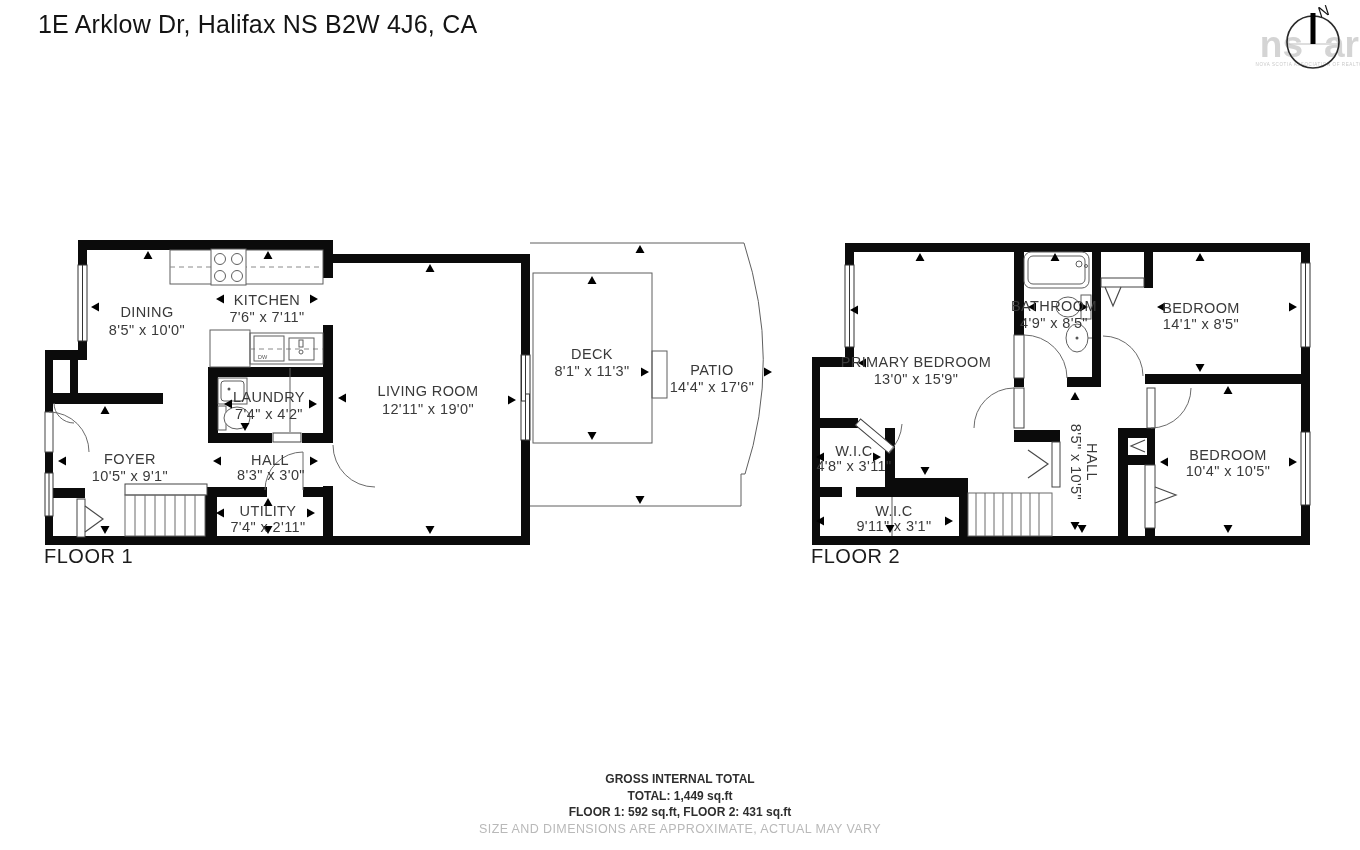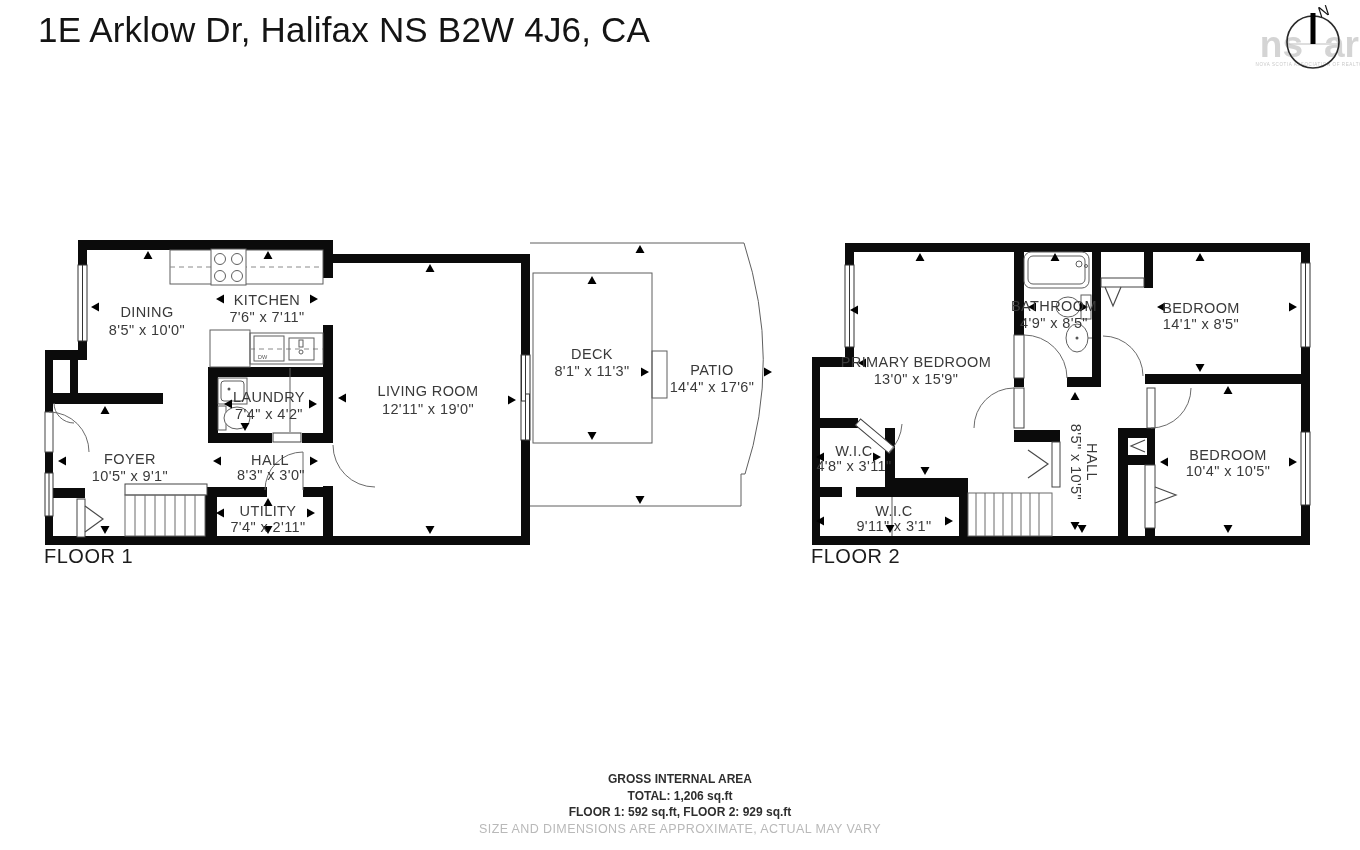--- a/index.html
+++ b/index.html
@@ -1,18 +1,18 @@
 <!DOCTYPE html>
 <html><head>
 <meta charset="utf-8">
 <style>
   html,body{margin:0;padding:0;background:#ffffff;}
   #stage{position:relative;width:1360px;height:850px;background:#fff;overflow:hidden;
          font-family:"Liberation Sans",sans-serif;}
-  #title{position:absolute;left:38px;top:10px;font-size:35px;color:#141414;
+  #title{position:absolute;left:38px;top:10px;font-size:25px;color:#141414;
          letter-spacing:0.2px;white-space:nowrap;}
   #plan-svg{position:absolute;left:0;top:0;}
   .wall{fill:#0b0b0b;}
   .thin{stroke:#5f5f5f;stroke-width:1;fill:none;}
   .fix{stroke:#5f5f5f;stroke-width:1;fill:#ffffff;}
   .win{fill:#ffffff;stroke:#333;stroke-width:1;}
   .winline{stroke:#333;stroke-width:1;}
   .arc{stroke:#6b6b6b;stroke-width:1;fill:none;}
   .slab{fill:#ffffff;stroke:#444;stroke-width:1;}
   .tri{fill:none;stroke:#4a4a4a;stroke-width:1.2;}
@@ -281,19 +281,19 @@
           <text class="rm" x="1080" y="471">8'5" x 10'5"</text>
         </g>
         <text class="rm" x="1228" y="460">BEDROOM</text>
         <text class="rm" x="1228" y="476">10'4" x 10'5"</text>
       </g>
       <text class="floorlbl" x="811" y="563">FLOOR 2</text>
     </g>
   </svg>
 
   <div id="footer">
-    <div>GROSS INTERNAL AREA</div>
-    <div>TOTAL: 1,206 sq.ft</div>
-    <div>FLOOR 1: 592 sq.ft, FLOOR 2: 929 sq.ft</div>
+    <div>GROSS INTERNAL TOTAL</div>
+    <div>TOTAL: 1,449 sq.ft</div>
+    <div>FLOOR 1: 592 sq.ft, FLOOR 2: 431 sq.ft</div>
     <div class="muted">SIZE AND DIMENSIONS ARE APPROXIMATE, ACTUAL MAY VARY</div>
   </div>
 
 </div>
 
 </body></html>

